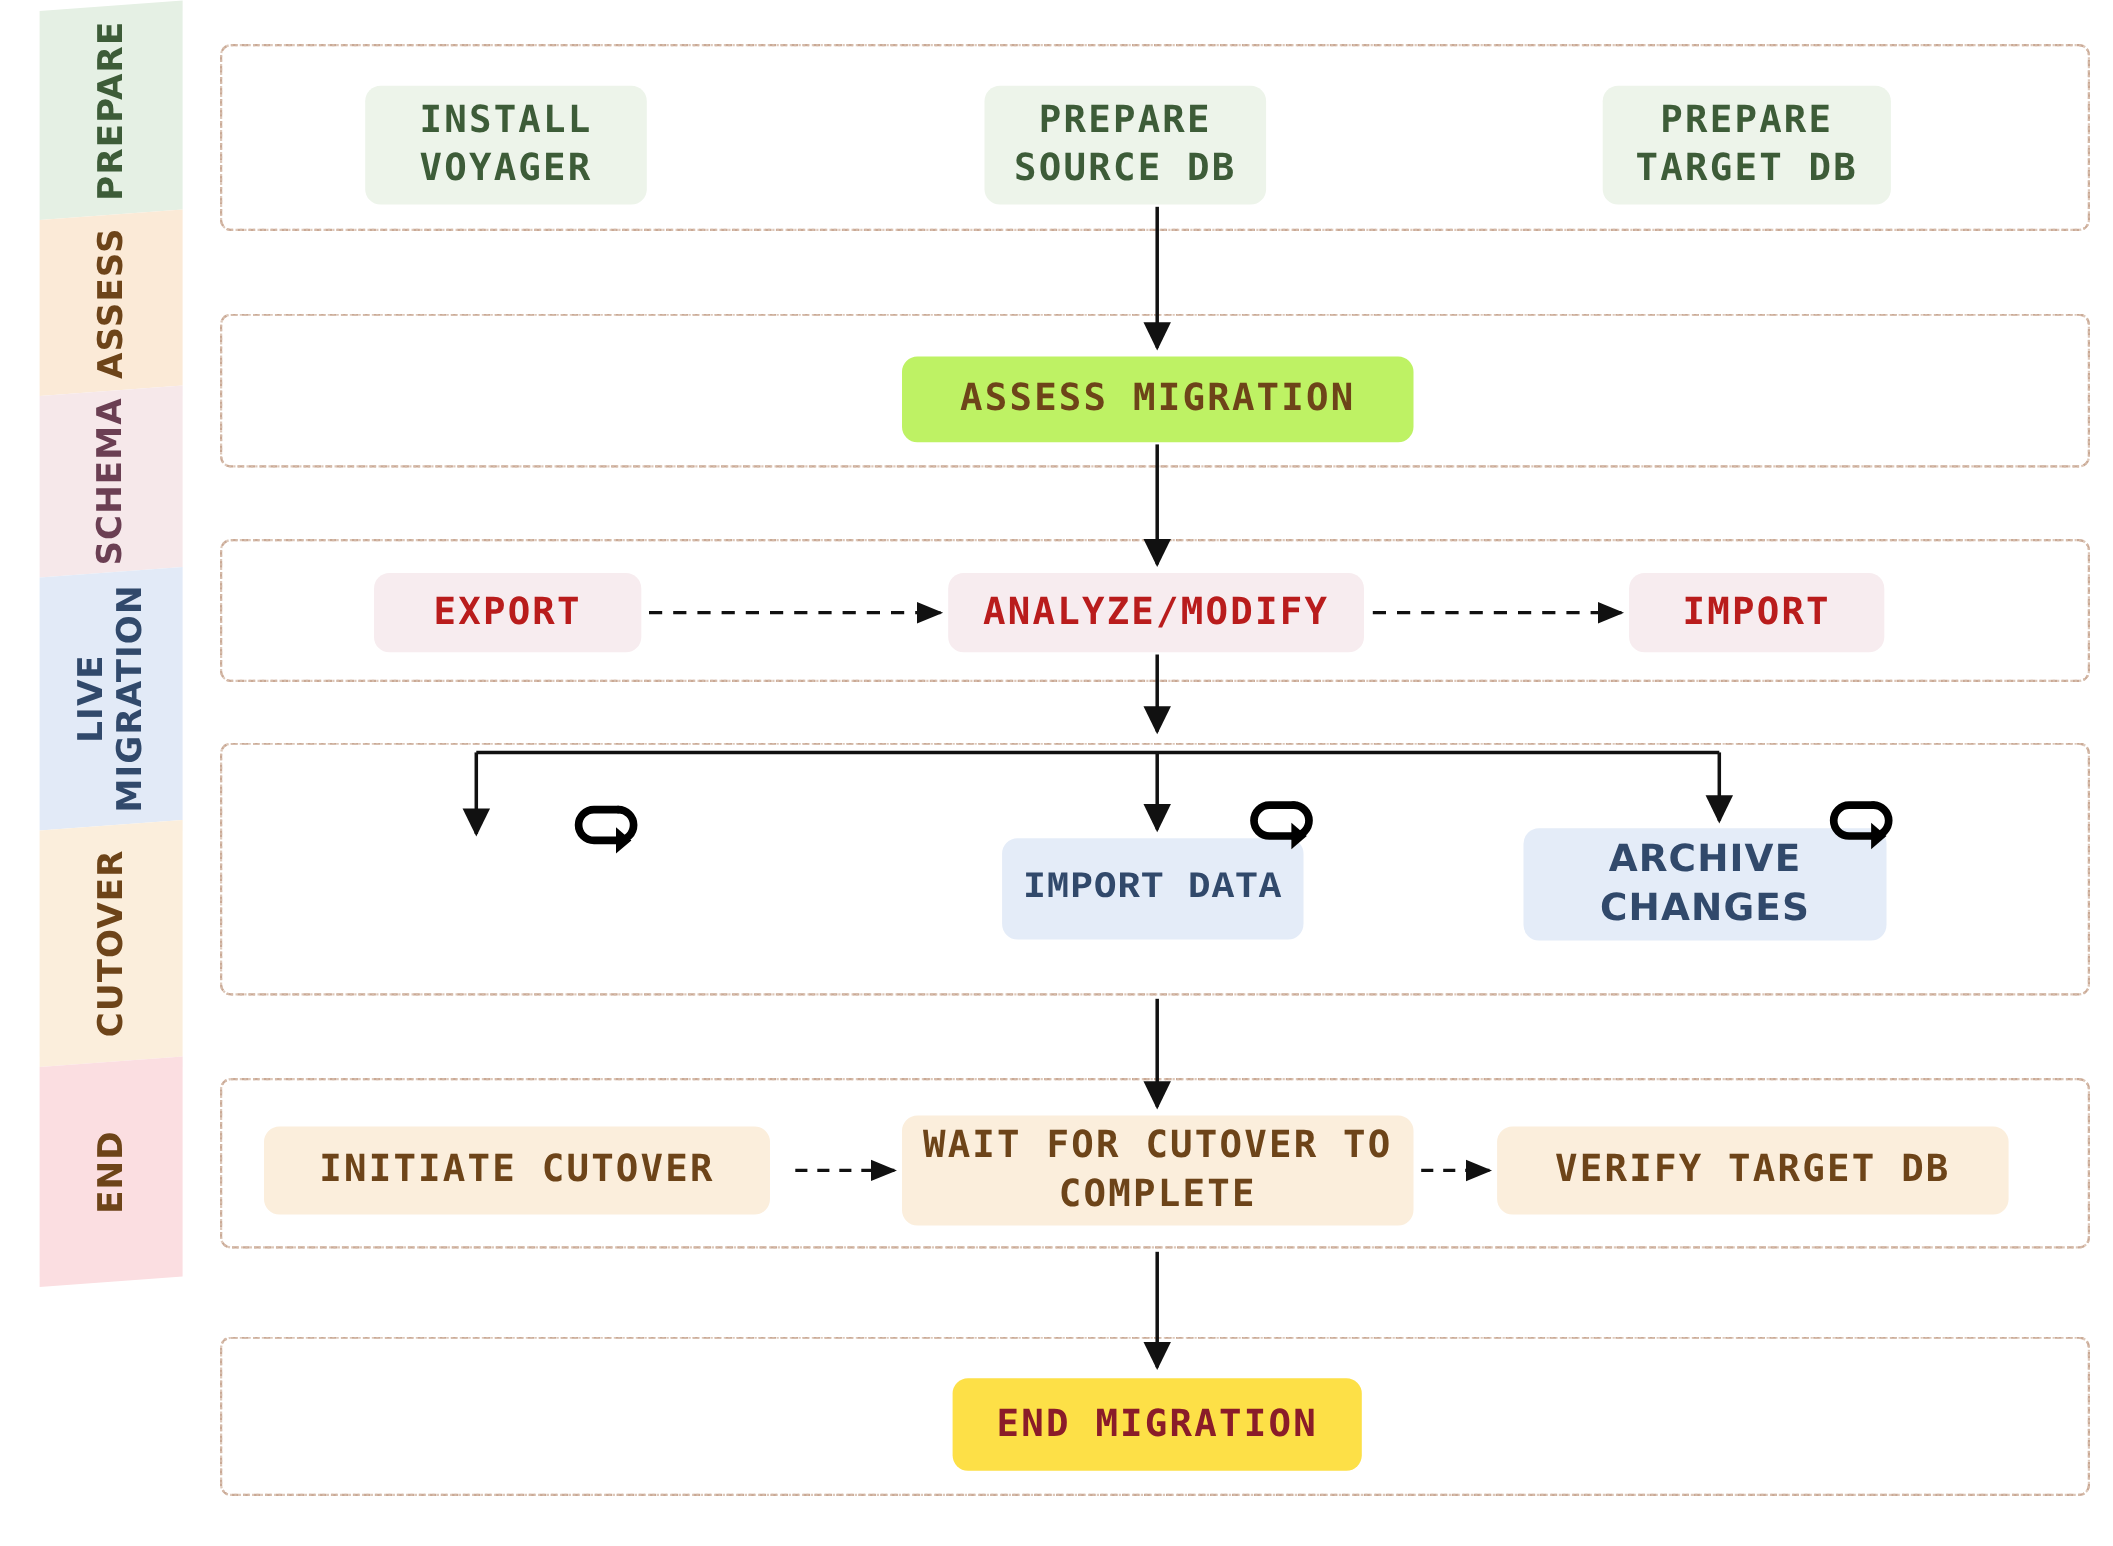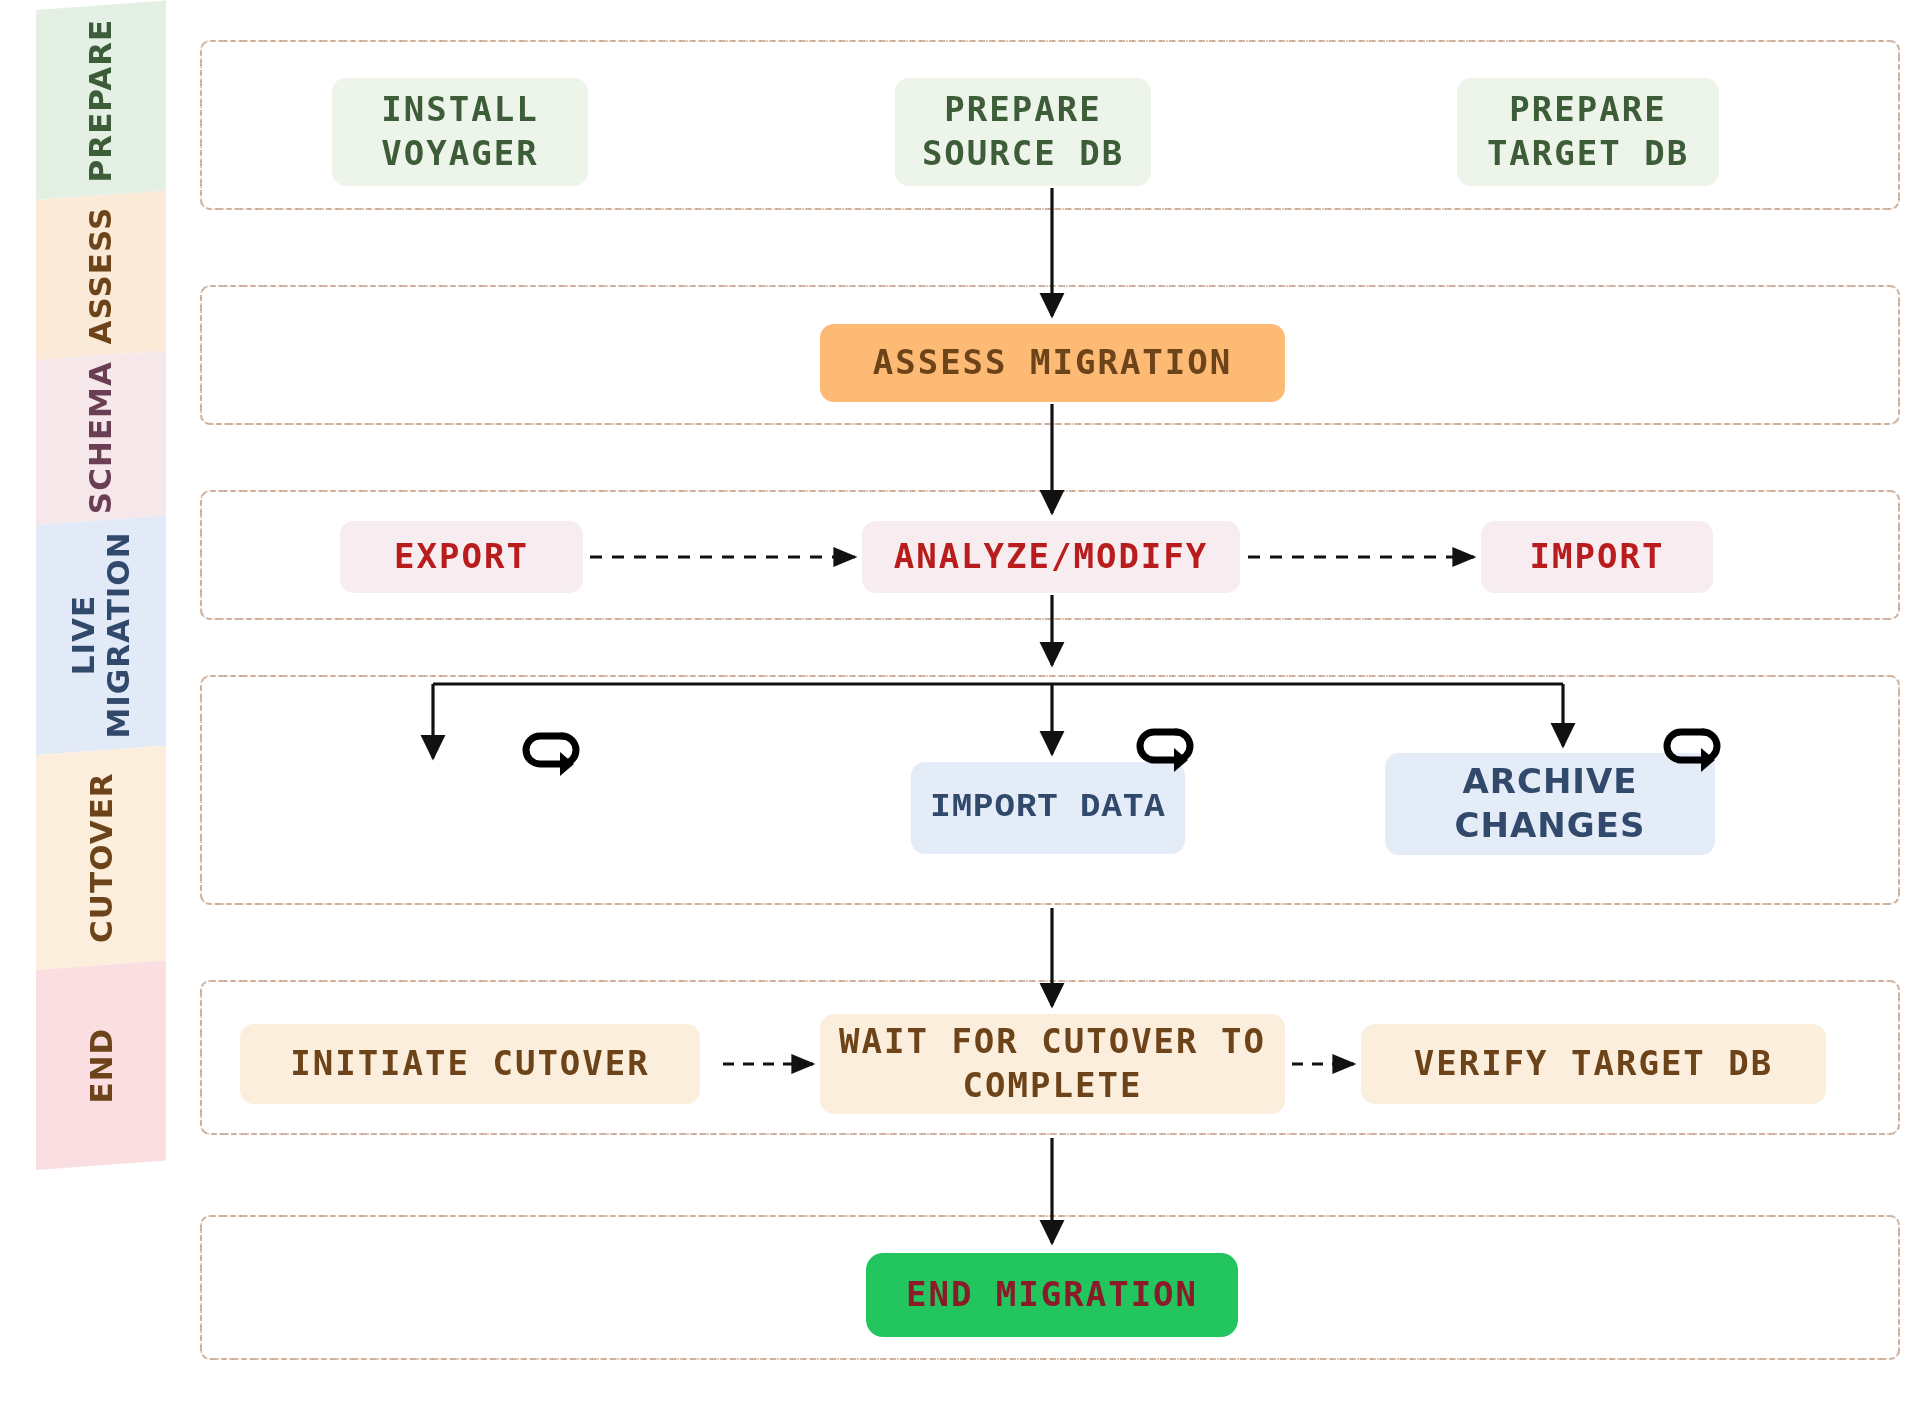--- a/index.html
+++ b/index.html
@@ -73,25 +73,25 @@
     font-weight: bold;
     font-size: 34px;
     letter-spacing: 2px;
     line-height: 1.28;
     white-space: pre-line;
     font-family: "DejaVu Sans Mono", monospace;
     padding: 4px 10px;
   }
 
   .n-prepare { background: #edf4ea; color: #3d5c38; }
-  .n-assess  { background: #fdba74; color: #6d4419; }
+  .n-assess  { background: #bef264; color: #6d4419; }
   .n-schema  { background: #f7ecef; color: #b91c1c; }
   .n-live    { background: #e4ecf8; color: #31496b; font-family:"DejaVu Sans", sans-serif; letter-spacing:1px;}
   .n-cutover { background: #fbeedc; color: #6d4419; }
-  .n-end     { background: #22c55e; color: #8a1c29; border-radius: 17px; }
+  .n-end     { background: #fde047; color: #8a1c29; }
 
   
   #wires {
     position: absolute;
     left: 0; top: 0;
     width: 1921px; height: 1405px;
     pointer-events: none;
   }
   .loop-icon { position:absolute; pointer-events:none; }
 </style>

